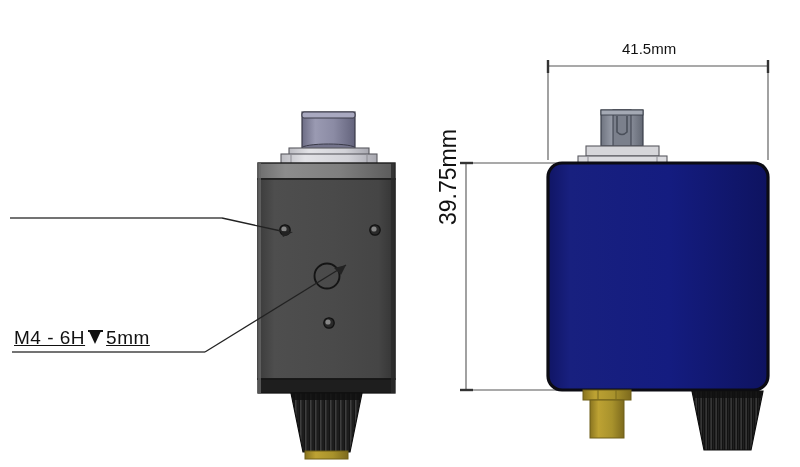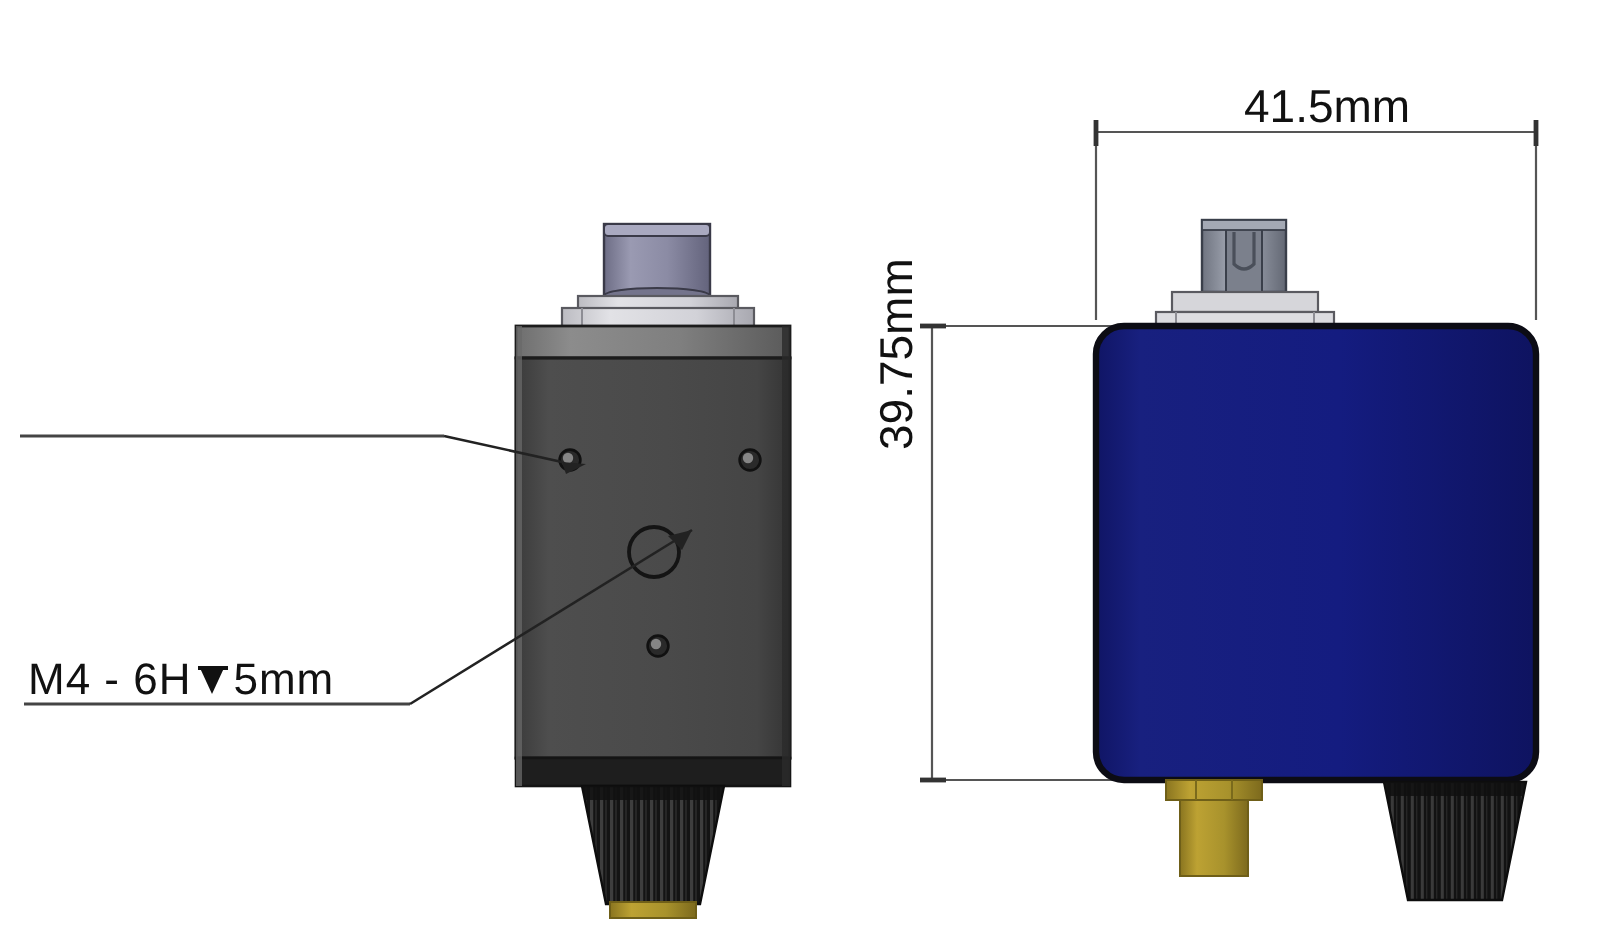--- a/index.html
+++ b/index.html
@@ -25,21 +25,22 @@
     letter-spacing: 0.5px;
   }
   .annot-m2 {
     left: 12px;
     top: 193px;
     font-size: 21px;
   }
   .annot-m4 {
     left: 14px;
     top: 327px;
-    font-size: 22px;
+    font-size: 19px;
+    text-decoration: underline;
   }
   .depth-sym {
     display: inline-block;
     position: relative;
     width: 15px;
     height: 18px;
     vertical-align: -3px;
     margin: 0 3px;
   }
   .depth-sym::before {
@@ -57,21 +58,21 @@
     border-left: 6.5px solid transparent;
     border-right: 6.5px solid transparent;
     border-top: 13px solid #111111;
   }
 
   
   .dim-h {
     position: absolute;
     left: 622px;
     top: 40px;
-    font-size: 23px;
+    font-size: 15px;
     color: #111111;
     white-space: nowrap;
   }
   .dim-v {
     position: absolute;
     left: 435px;
     top: 225px;
     font-size: 23px;
     color: #111111;
     white-space: nowrap;

